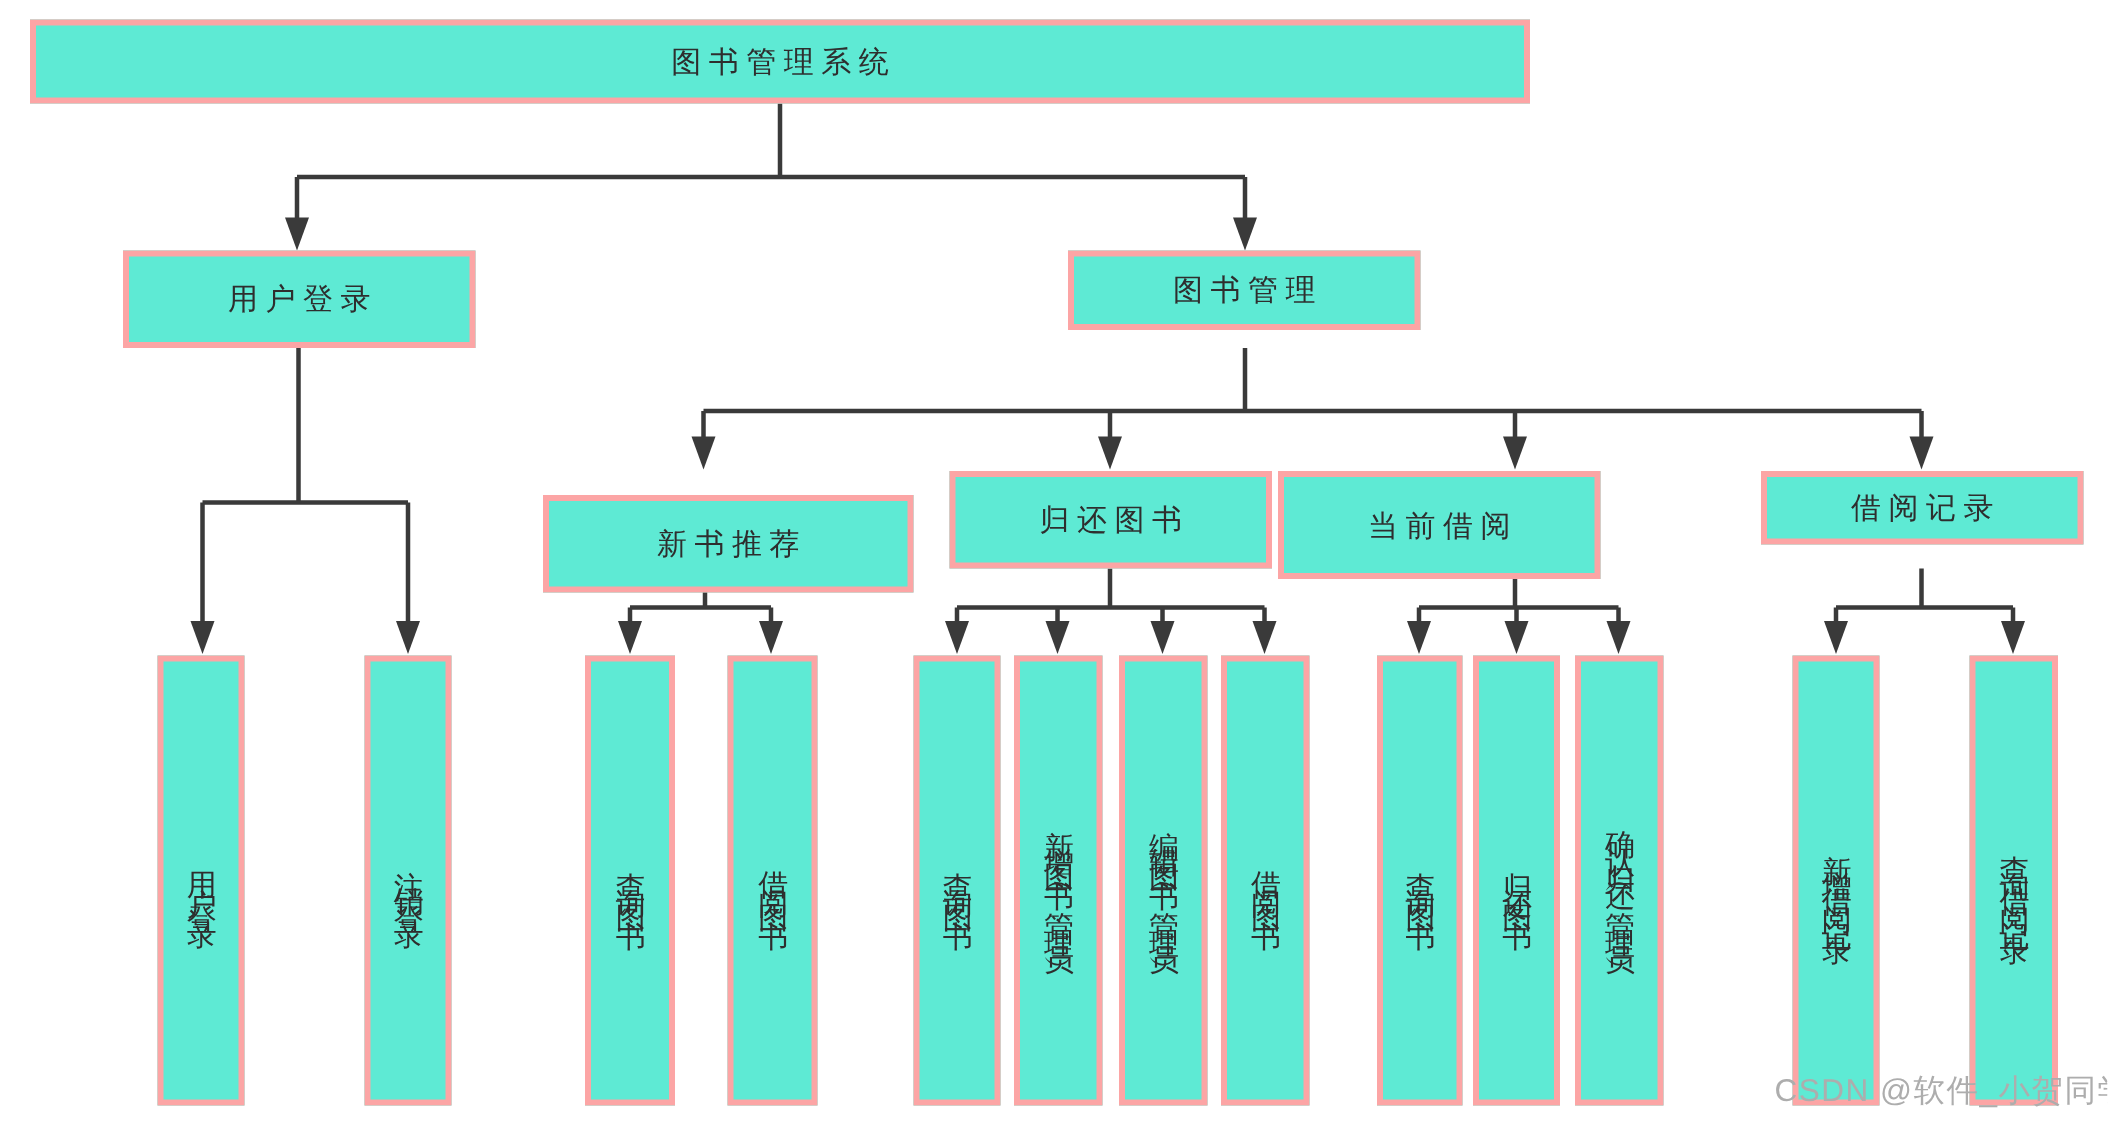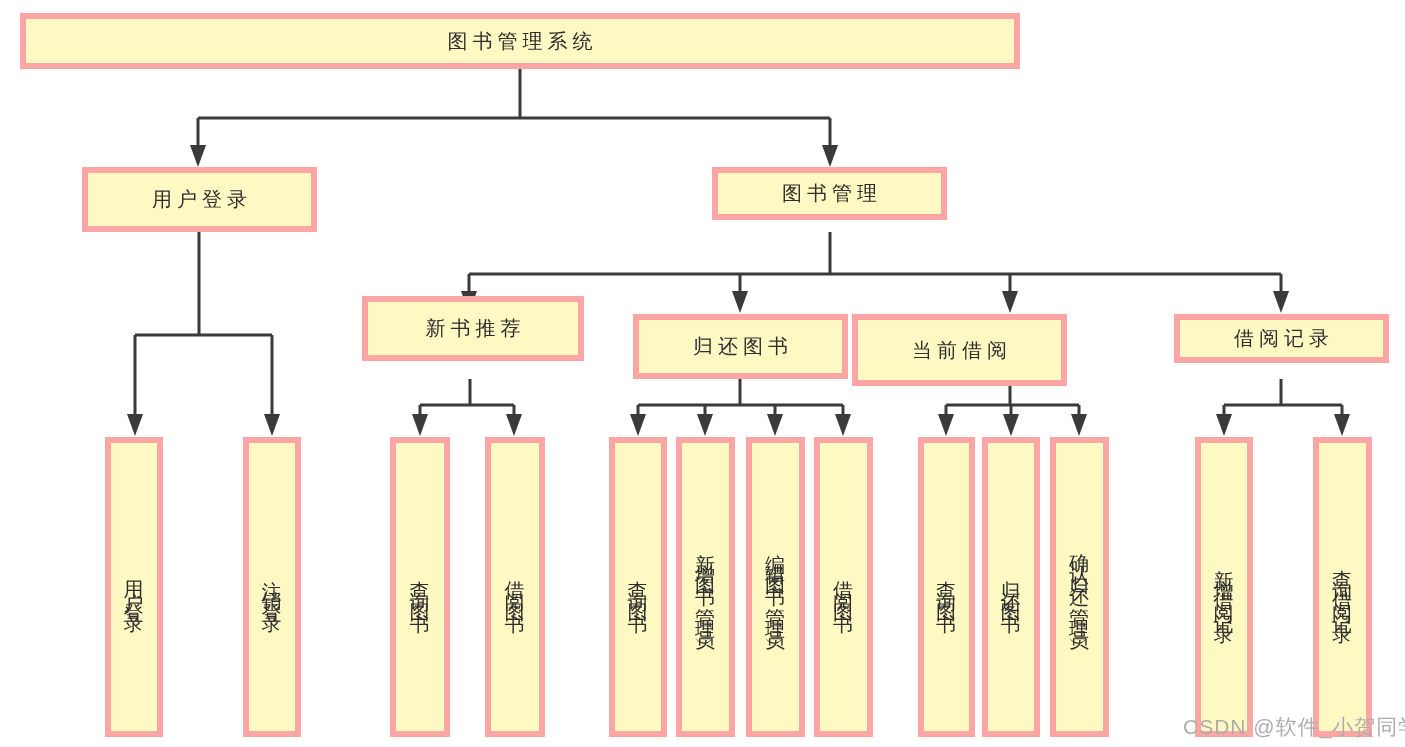--- a/index.html
+++ b/index.html
@@ -7,22 +7,22 @@
     position:relative;
     width:1405px;height:747px;
     background:#ffffff;
     font-family:"Liberation Sans","DejaVu Sans",sans-serif;
     overflow:hidden;
   }
   .wires{position:absolute;left:0;top:0;z-index:1;}
   .node{
     position:absolute;
     box-sizing:border-box;
-    border:6px solid #fca5a5;
-    background:#fef9c3;
+    border:4px solid #fca5a5;
+    background:#5eead4;
     color:#2e2e2e;
     display:flex;align-items:center;justify-content:center;
     font-size:20px;
     z-index:2;
   }
   .hnode{letter-spacing:5px;text-indent:5px;}
   .leaf{
     writing-mode:vertical-rl;
     text-orientation:mixed;
     letter-spacing:11px;
@@ -81,21 +81,21 @@
       <polygon points="1216,414 1232,414 1224,436"></polygon>
       <polygon points="1334,414 1350,414 1342,436"></polygon>
     </g>
   </svg>
 
   <div class="node hnode" style="left:20px;top:13px;width:1000px;height:56px;">图书管理系统</div>
 
   <div class="node hnode" style="left:82px;top:167px;width:235px;height:65px;">用户登录</div>
   <div class="node hnode" style="left:712px;top:167px;width:235px;height:53px;">图书管理</div>
 
-  <div class="node hnode" style="left:362px;top:296px;width:222px;height:65px;">新书推荐</div>
+  <div class="node hnode" style="left:362px;top:330px;width:247px;height:65px;">新书推荐</div>
   <div class="node hnode" style="left:633px;top:314px;width:215px;height:65px;">归还图书</div>
   <div class="node hnode" style="left:852px;top:314px;width:215px;height:72px;">当前借阅</div>
   <div class="node hnode" style="left:1174px;top:314px;width:215px;height:49px;">借阅记录</div>
 
   <div class="node leaf" style="left:105px;top:437px;width:58px;height:300px;">用户登录</div>
   <div class="node leaf" style="left:243px;top:437px;width:58px;height:300px;">注销登录</div>
 
   <div class="node leaf" style="left:390px;top:437px;width:60px;height:300px;">查询图书</div>
   <div class="node leaf" style="left:485px;top:437px;width:60px;height:300px;">借阅图书</div>
 

